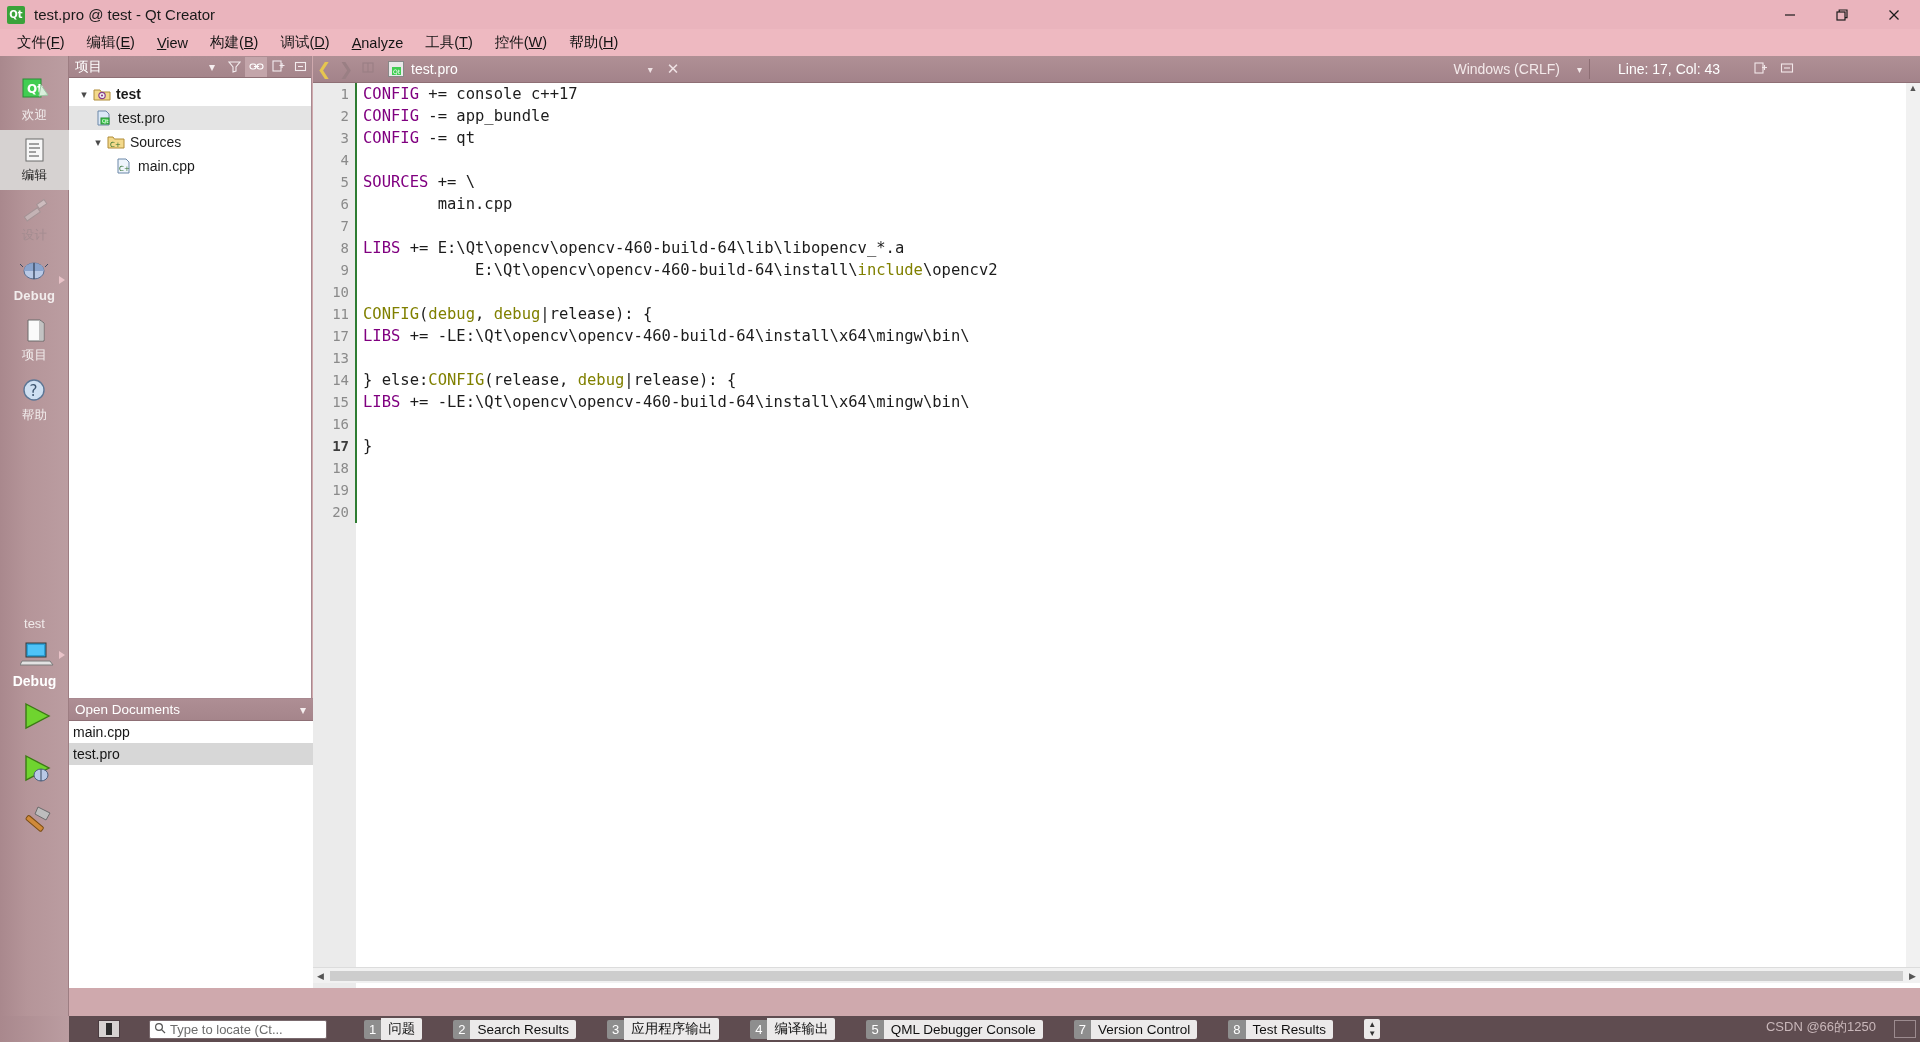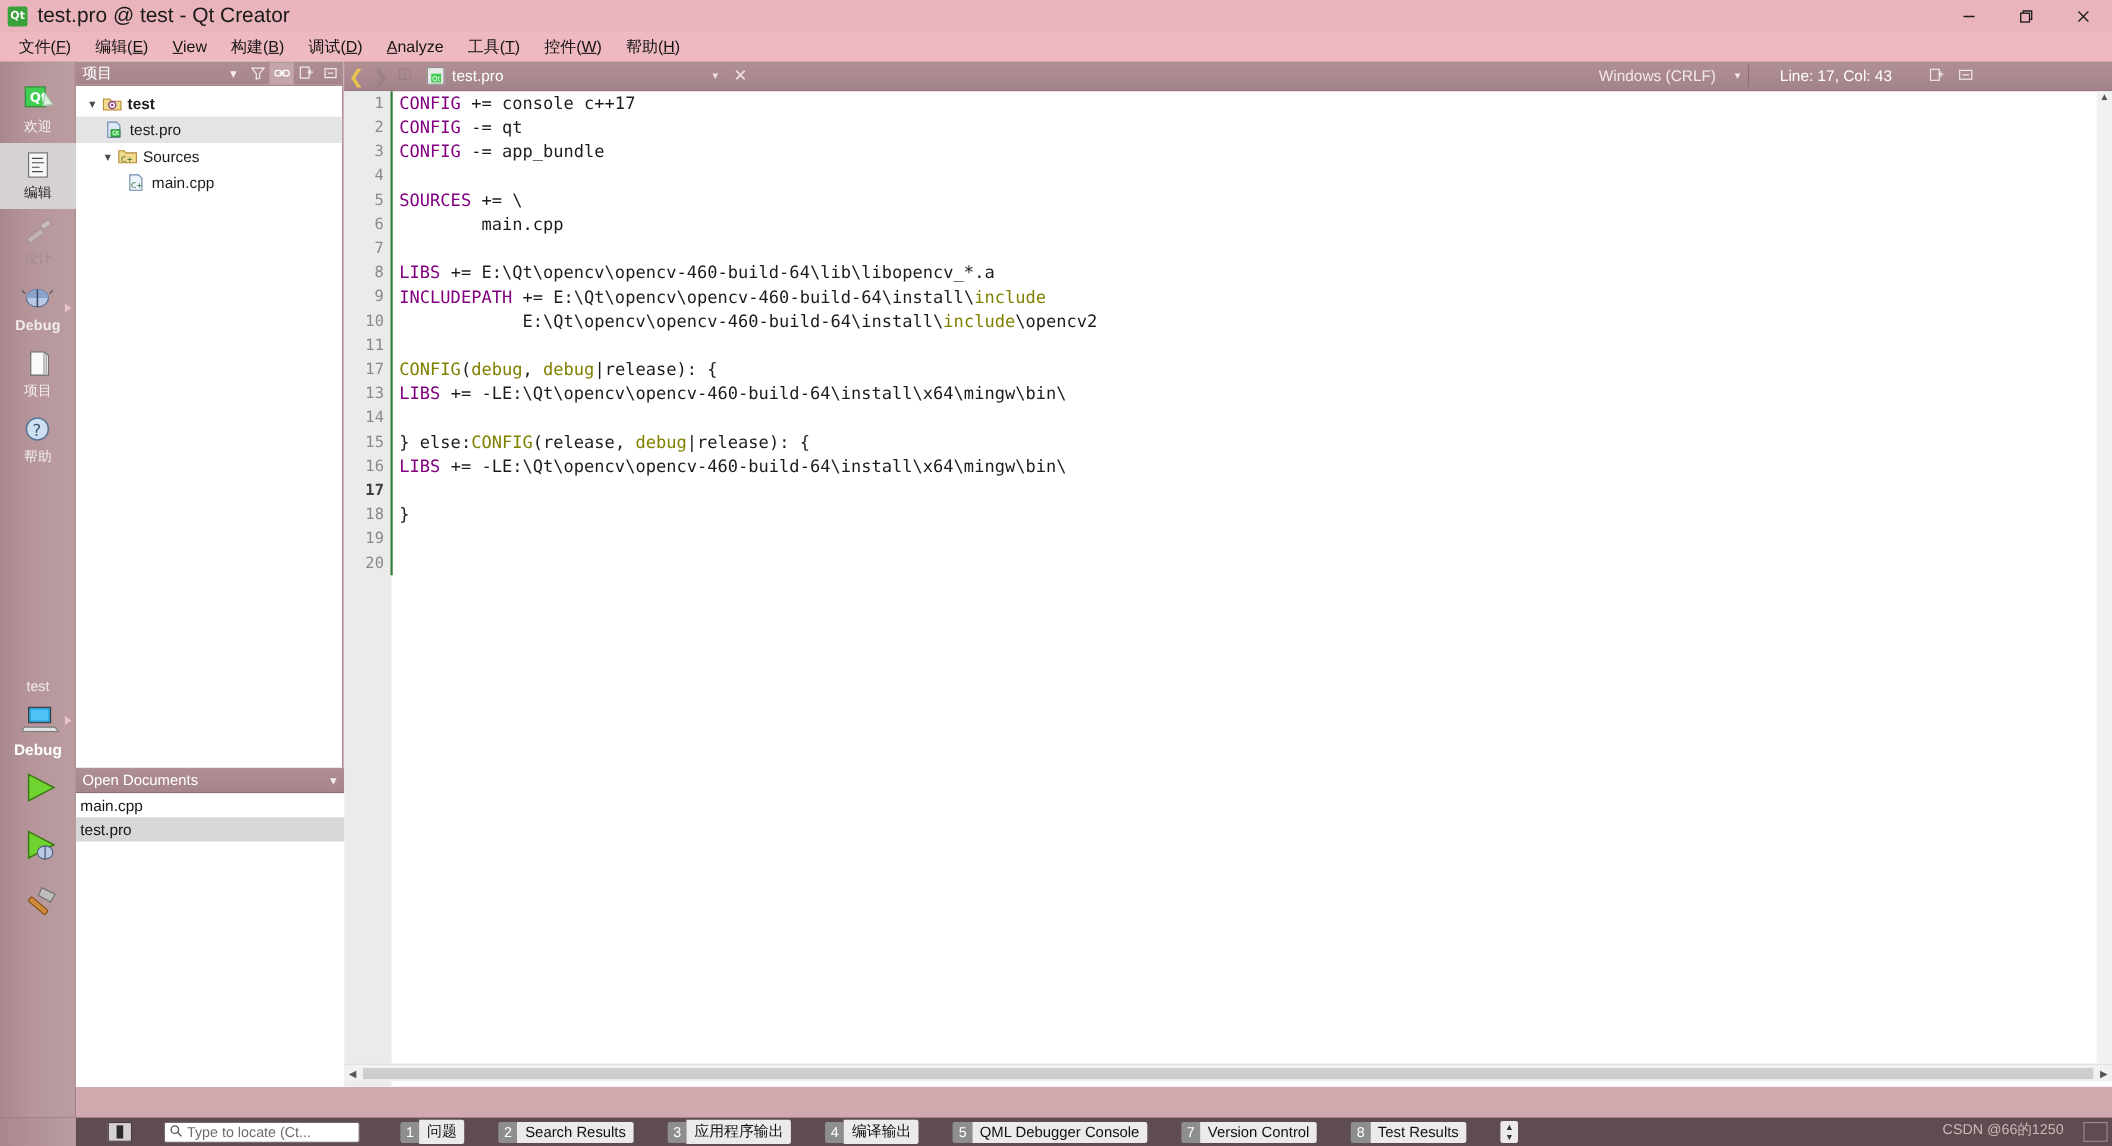--- a/index.html
+++ b/index.html
@@ -17,21 +17,21 @@
     background: #eab4bd;
     display: flex; align-items: center;
   }
   .title-icon {
     width: 18px; height: 18px; margin-left: 7px; margin-right: 9px;
     background: #3aa23a; border-radius: 2px;
     color: #fff; font-size: 10px; font-weight: bold;
     display: flex; align-items: center; justify-content: center;
     font-family: "DejaVu Sans", sans-serif;
   }
-  .title-text { font-size: 19px; color: #1a1a1a; }
+  .title-text { font-size: 15px; color: #1a1a1a; }
   .wincontrols { position: absolute; right: 0; top: 0; height: 29px; display: flex; }
   .wc { width: 52px; height: 29px; display: flex; align-items: center; justify-content: center;
         font-size: 15px; color: #1c1c1c; }
   .wc svg { display: block; }
 
   
   .menubar {
     position: absolute; left: 0; top: 29px; width: 1920px; height: 27px;
     background: #eeb9c1;
     display: flex; align-items: center; padding-left: 6px;
@@ -513,28 +513,27 @@
       <div class="gutter-line">15</div>
       <div class="gutter-line">16</div>
       <div class="gutter-line cur">17</div>
       <div class="gutter-line">18</div>
       <div class="gutter-line">19</div>
       <div class="gutter-line">20</div>
     </div>
   <div class="cursorbar" id="cursorbar" style="height: 440px;"></div>
   <div class="code" id="codebody">
       <div class="code-line"><span class="kw">CONFIG</span><span class="pun"> += console c++17</span></div>
+      <div class="code-line"><span class="kw">CONFIG</span><span class="pun"> -= app_bundle</span></div>
       <div class="code-line"><span class="kw">CONFIG</span><span class="pun"> -= qt</span></div>
-      <div class="code-line"><span class="kw">CONFIG</span><span class="pun"> -= app_bundle</span></div>
       <div class="code-line">&nbsp;</div>
       <div class="code-line"><span class="kw">SOURCES</span><span class="pun"> += \</span></div>
       <div class="code-line"><span class="pun">        main.cpp</span></div>
       <div class="code-line">&nbsp;</div>
       <div class="code-line"><span class="kw">LIBS</span><span class="pun"> += E:\Qt\opencv\opencv-460-build-64\lib\libopencv_*.a</span></div>
-      <div class="code-line"><span class="kw">INCLUDEPATH</span><span class="pun"> += E:\Qt\opencv\opencv-460-build-64\install\</span><span class="fn">include</span></div>
       <div class="code-line"><span class="pun">            E:\Qt\opencv\opencv-460-build-64\install\</span><span class="fn">include</span><span class="pun">\opencv2</span></div>
       <div class="code-line">&nbsp;</div>
       <div class="code-line"><span class="fn">CONFIG</span><span class="pun">(</span><span class="fn">debug</span><span class="pun">, </span><span class="fn">debug</span><span class="pun">|release): {</span></div>
       <div class="code-line"><span class="kw">LIBS</span><span class="pun"> += -LE:\Qt\opencv\opencv-460-build-64\install\x64\mingw\bin\</span></div>
       <div class="code-line">&nbsp;</div>
       <div class="code-line"><span class="pun">} else:</span><span class="fn">CONFIG</span><span class="pun">(release, </span><span class="fn">debug</span><span class="pun">|release): {</span></div>
       <div class="code-line"><span class="kw">LIBS</span><span class="pun"> += -LE:\Qt\opencv\opencv-460-build-64\install\x64\mingw\bin\</span></div>
       <div class="code-line">&nbsp;</div>
       <div class="code-line"><span class="pun">}</span></div>
       <div class="code-line">&nbsp;</div>

